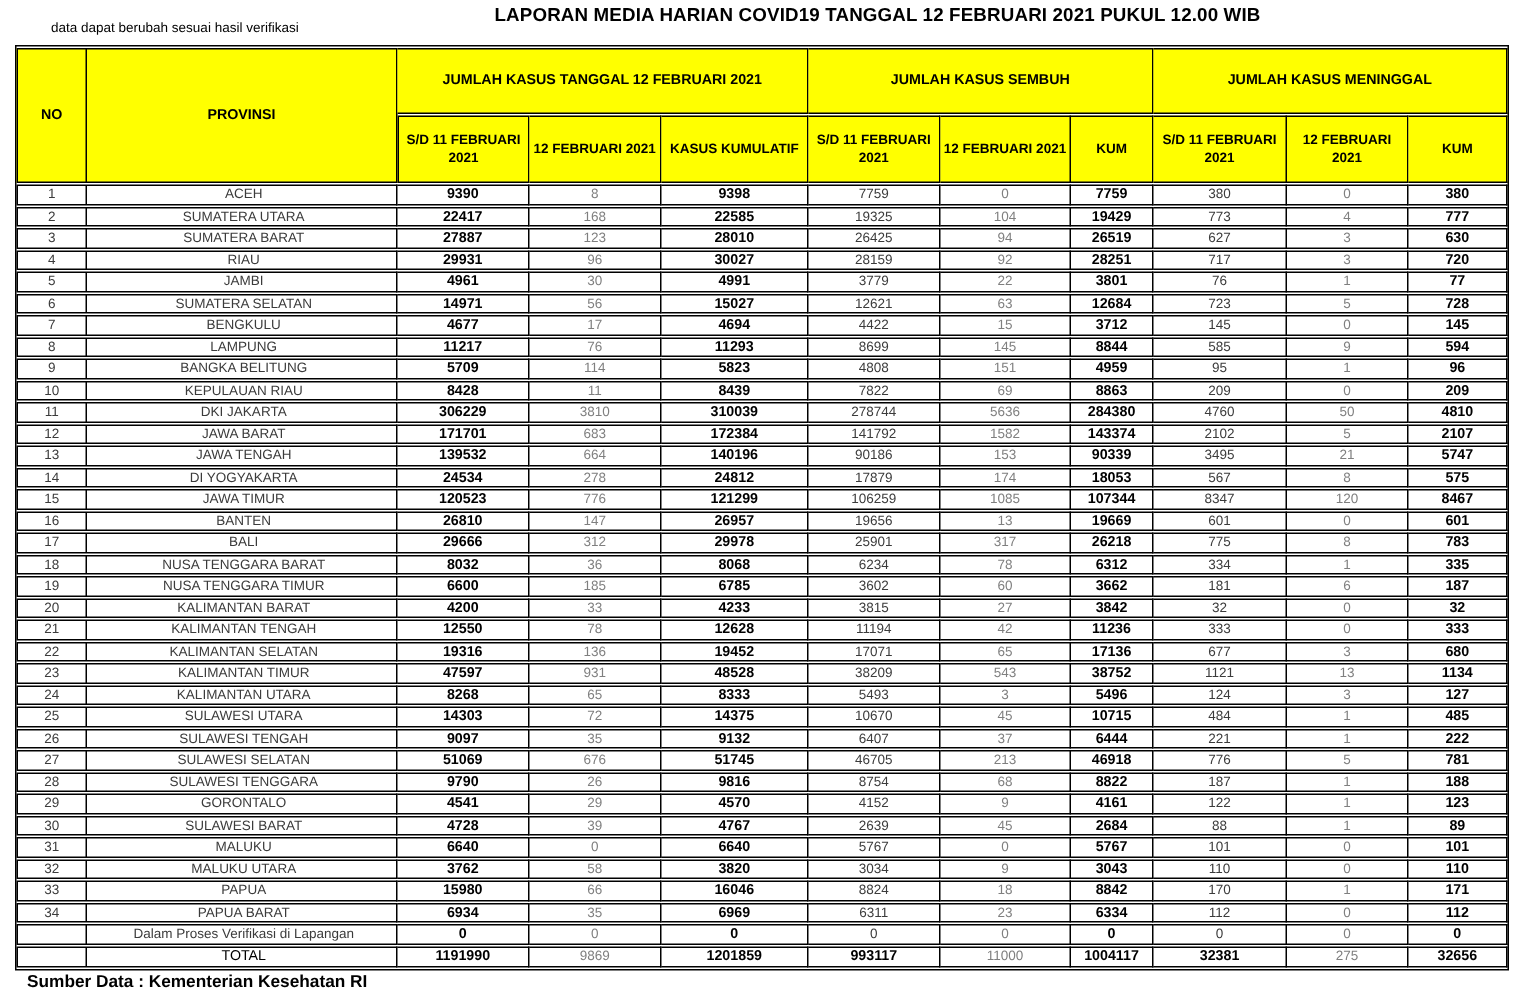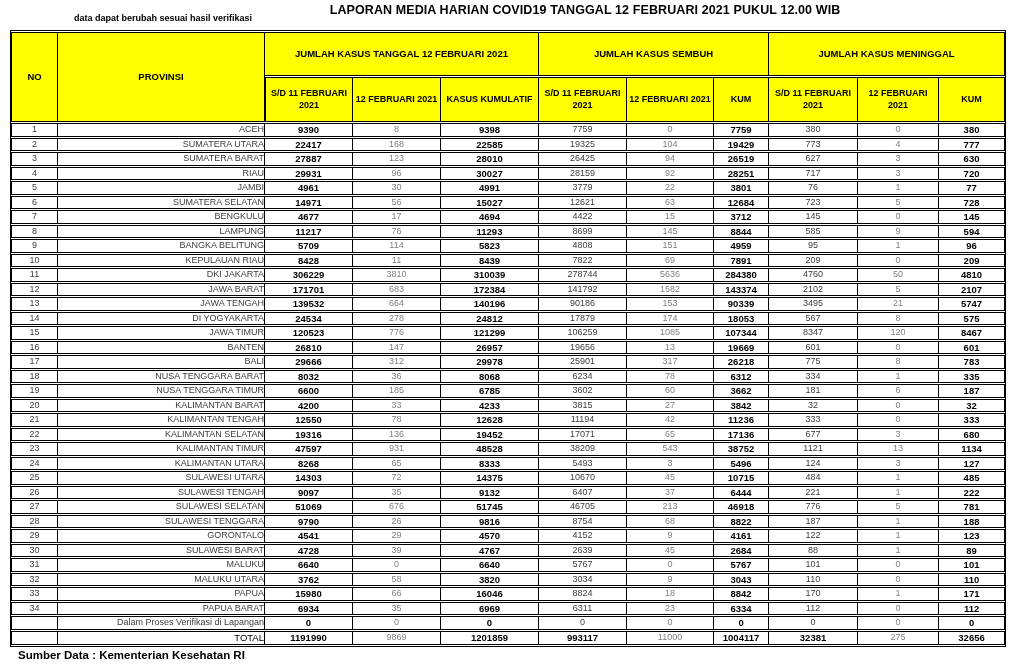--- a/index.html
+++ b/index.html
@@ -12,21 +12,21 @@
   body{
     width:1014px;height:668px;position:relative;background:#fff;
     font-family:"Liberation Sans", sans-serif;color:#000;
   }
   .title{
     position:absolute;top:3px;left:152px;width:866px;
     text-align:center;font-size:12.5px;font-weight:bold;letter-spacing:0.1px;
   }
   .note{
     position:absolute;top:13px;left:34px;
-    font-size:9px;font-weight:bold;margin-left:40px;
+    font-size:9px;font-weight:normal;
   }
   .source{
     position:absolute;top:649px;left:18px;
     font-size:11.5px;font-weight:bold;
   }
   table.report{
     position:absolute;top:30px;left:10px;width:994px;
     table-layout:fixed;
     border-collapse:separate;border-spacing:0 1px;
     border:1px solid var(--border);
@@ -43,21 +43,21 @@
     background:var(--header-bg);
     font-size:9px;font-weight:bold;color:#000;
     white-space:normal;line-height:1.25;text-align:center;
   }
   thead tr.group-row th{height:42px;font-size:9.5px;}
   thead tr.sub-row th{height:43px;}
   tbody td{
     height:11.5px;font-size:9px;line-height:1;
   }
   td.no-cell{color:var(--plain);}
-  td.prov-cell{text-align:right;padding-left:3px;color:var(--plain);}
+  td.prov-cell{text-align:center;padding-left:3px;color:var(--plain);}
   td.c-bold{font-weight:bold;color:#000;font-size:9.5px;}
   td.c-gray{color:var(--muted);}
   td.c-plain{color:var(--plain);}
   tr.total-row td{height:12.5px;}
   tr.total-row td.prov-cell{font-weight:normal;color:#000;font-size:9.5px;}
 </style>
 </head>
 <body>
 
 <div class="title">LAPORAN MEDIA HARIAN COVID19 TANGGAL 12 FEBRUARI 2021 PUKUL 12.00 WIB</div>
@@ -216,21 +216,21 @@
         <td class="c-bold">96</td>
       </tr>
       <tr>
         <td class="no-cell">10</td>
         <td class="prov-cell">KEPULAUAN RIAU</td>
         <td class="c-bold">8428</td>
         <td class="c-gray">11</td>
         <td class="c-bold">8439</td>
         <td class="c-plain">7822</td>
         <td class="c-gray">69</td>
-        <td class="c-bold">7891</td>
+        <td class="c-bold">8863</td>
         <td class="c-plain">209</td>
         <td class="c-gray">0</td>
         <td class="c-bold">209</td>
       </tr>
       <tr>
         <td class="no-cell">11</td>
         <td class="prov-cell">DKI JAKARTA</td>
         <td class="c-bold">306229</td>
         <td class="c-gray">3810</td>
         <td class="c-bold">310039</td>

